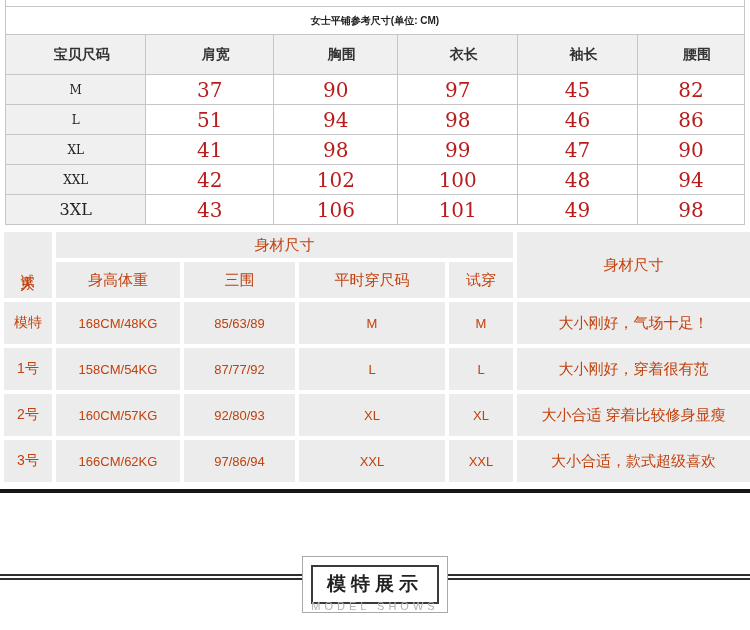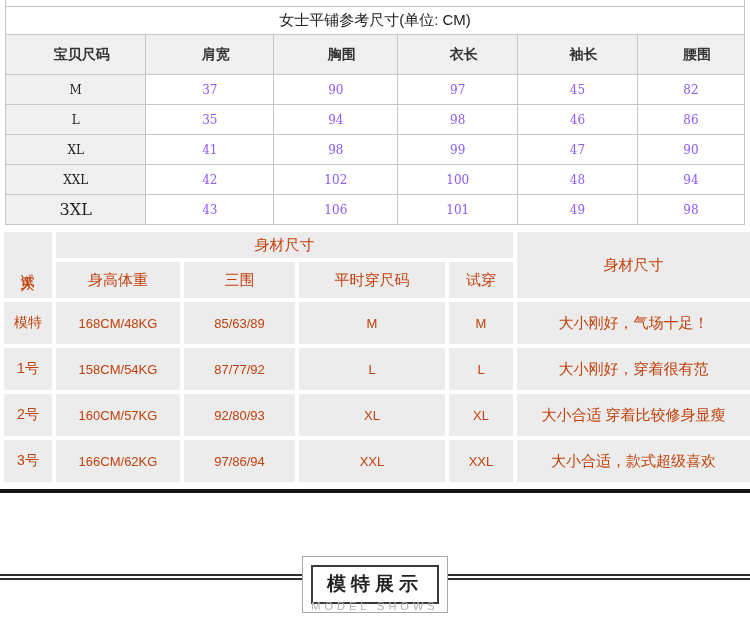--- a/index.html
+++ b/index.html
@@ -17,33 +17,33 @@
   
   .size-table{
     position:absolute;left:5px;top:6px;width:740px;
     border-collapse:collapse;table-layout:fixed;
   }
   .size-table td{
     border:1px solid #c6c6c6;text-align:center;vertical-align:middle;
     padding:0;
   }
   .size-table .title-cell{
-    height:27px;background:#ffffff;font-weight:normal;font-size:15px;color:#222;
+    height:27px;background:#ffffff;font-weight:bold;font-size:10px;color:#222;
   }
   .size-table .head-cell{
     height:39px;background:#f0f0f0;font-weight:bold;font-size:14px;color:#333;padding-left:12px;
   }
   .size-table .size-cell{
     height:29px;background:#f0f0f0;
     font-family:"DejaVu Serif", serif;font-size:12px;color:#222;
   }
   .size-table tr:last-child .size-cell{font-size:16px;}
   .size-table .num-cell{
     height:29px;background:#ffffff;
-    font-family:"DejaVu Serif", serif;font-size:12px;color:#8b5cf6;
+    font-family:"DejaVu Serif", serif;font-size:20px;color:#b91c1c;
   }
 
   
   .fit-table{
     position:absolute;left:0;top:228px;width:754px;
     border-collapse:separate;border-spacing:4px;table-layout:fixed;
   }
   .fit-table td{
     background:#ececec;text-align:center;vertical-align:middle;
     padding:0;color:#c2410c;
@@ -118,21 +118,21 @@
       <tr>
         <td class="size-cell">M</td>
         <td class="num-cell">37</td>
         <td class="num-cell">90</td>
         <td class="num-cell">97</td>
         <td class="num-cell">45</td>
         <td class="num-cell">82</td>
       </tr>
       <tr>
         <td class="size-cell">L</td>
-        <td class="num-cell">35</td>
+        <td class="num-cell">51</td>
         <td class="num-cell">94</td>
         <td class="num-cell">98</td>
         <td class="num-cell">46</td>
         <td class="num-cell">86</td>
       </tr>
       <tr>
         <td class="size-cell">XL</td>
         <td class="num-cell">41</td>
         <td class="num-cell">98</td>
         <td class="num-cell">99</td>

